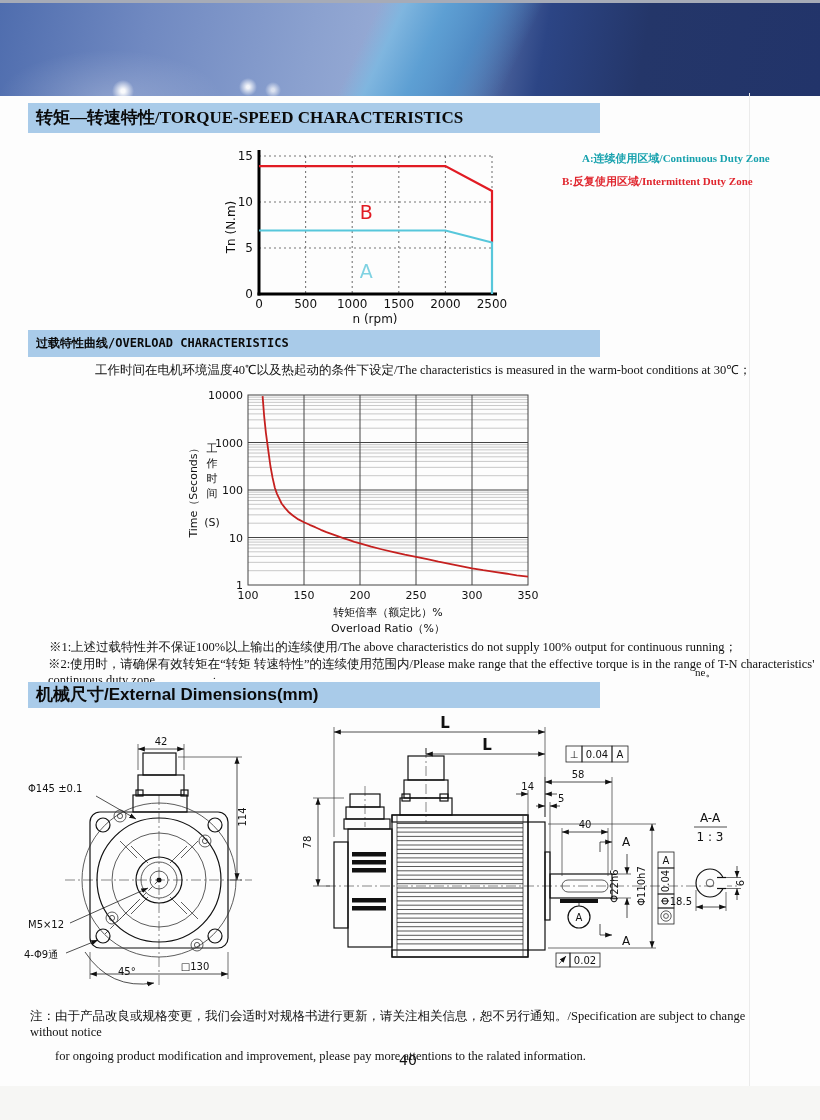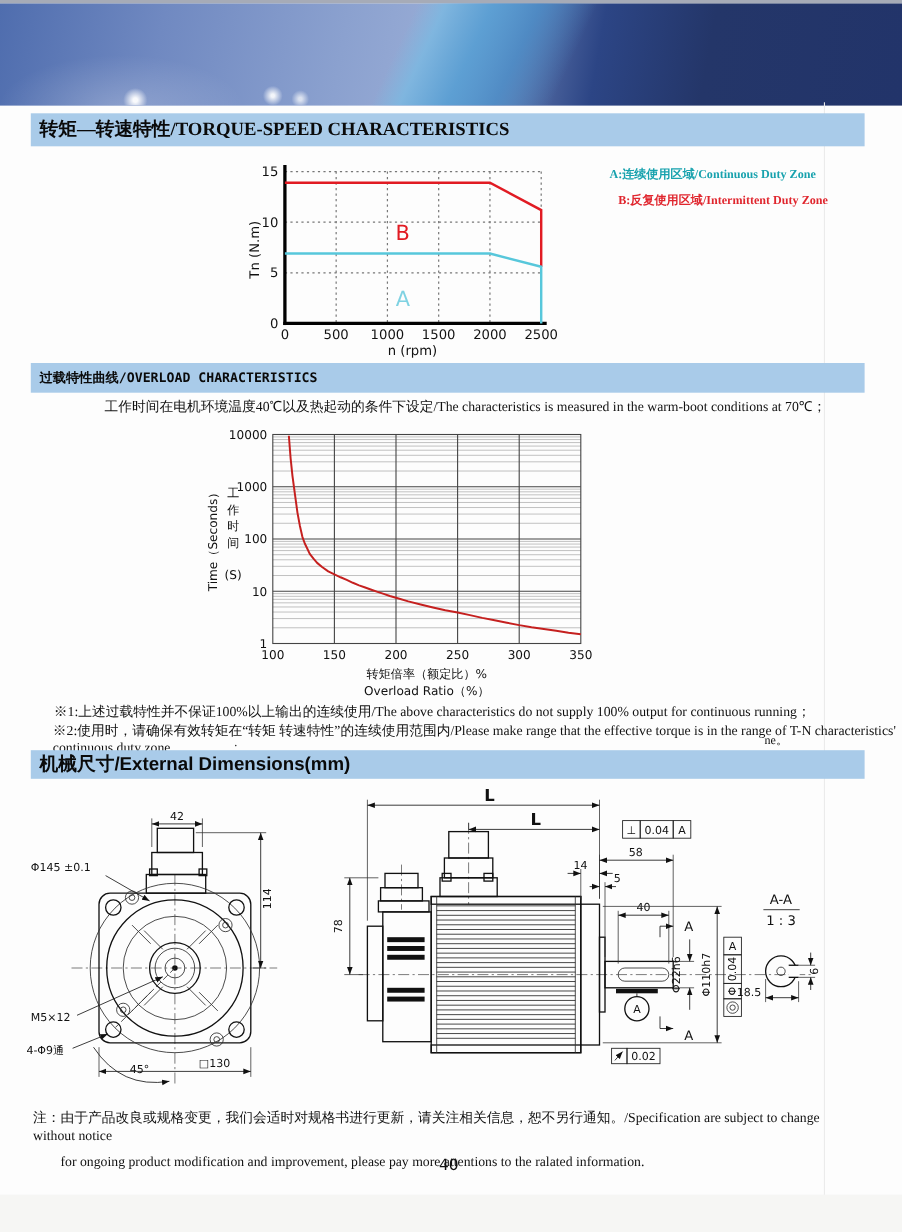--- a/index.html
+++ b/index.html
@@ -12,21 +12,21 @@
     overflow:hidden}
   .banner .band{position:absolute;inset:0;
     background:linear-gradient(115deg,rgba(125,183,224,0) 44%,rgba(125,183,224,.9) 47%,#5d9fd3 52%,rgba(77,142,200,.85) 57%,rgba(77,142,200,0) 63%)}
   .banner .glow{position:absolute;inset:0;
     background:
       radial-gradient(circle at 123px 88px,rgba(255,255,255,.95) 0 2px,rgba(255,255,255,0) 11px),
       radial-gradient(circle at 248px 84px,rgba(255,255,255,.9) 0 1.5px,rgba(255,255,255,0) 9px),
       radial-gradient(circle at 273px 87px,rgba(255,255,255,.7) 0 1.5px,rgba(255,255,255,0) 8px),
       radial-gradient(160px 70px at 110px 96px,rgba(255,255,255,.22),rgba(255,255,255,0) 70%)}
   
-  .hdr{left:28px;width:758px;background:#a9cbe9;color:#0a0a0a;
+  .hdr{left:28px;width:572px;background:#a9cbe9;color:#0a0a0a;
        font-weight:bold;padding-left:8px;box-sizing:border-box}
   .hdr1{top:103px;height:30px;line-height:30px;font-size:17px;font-family:"Liberation Serif",serif}
   .hdr2{top:330px;height:27px;line-height:27px;font-size:12px;font-family:"DejaVu Sans Mono",monospace}
   .hdr3{top:682px;height:26px;line-height:26px;font-size:17px;font-family:Liberation Sans, sans-serif}
   
   .legend{font:bold 11px "Liberation Serif",serif}
   .legend-a{color:#18a2ae}.legend-b{color:#e0262e}
   .note{font-size:12.5px}
   .small{font-size:11px}
   
@@ -83,25 +83,25 @@
     <text x="28" y="156" text-anchor="end" class="tk">0</text>
     <text x="28" y="110" text-anchor="end" class="tk">5</text>
     <text x="28" y="64" text-anchor="end" class="tk">10</text>
     <text x="28" y="18" text-anchor="end" class="tk">15</text>
     <text x="150" y="181" text-anchor="middle" class="tk">n (rpm)</text>
     <text x="10" y="85" transform="rotate(-90 10 85)" text-anchor="middle" class="tk">Tn (N.m)</text>
     <text x="141.18" y="76.56000000000002" fill="#e11b23" font-size="19" text-anchor="middle" font-family="&quot;DejaVu Sans&quot;,sans-serif">B</text>
     <text x="141.18" y="136.36" fill="#7fd2e2" font-size="19" text-anchor="middle" font-family="&quot;DejaVu Sans&quot;,sans-serif">A</text>
   </svg>
 
-<div class="abs legend legend-a" style="left:554px;top:151px">A:连续使用区域/Continuous Duty Zone</div>
+<div class="abs legend legend-a" style="left:582px;top:151px">A:连续使用区域/Continuous Duty Zone</div>
 <div class="abs legend legend-b" style="left:562px;top:174px">B:反复使用区域/Intermittent Duty Zone</div>
 
 <div class="abs hdr hdr2">过载特性曲线/OVERLOAD CHARACTERISTICS</div>
-<div class="abs note" style="left:95px;top:361px">工作时间在电机环境温度40℃以及热起动的条件下设定/The characteristics is measured in the warm-boot conditions at 70℃；</div>
+<div class="abs note" style="left:95px;top:361px">工作时间在电机环境温度40℃以及热起动的条件下设定/The characteristics is measured in the warm-boot conditions at 30℃；</div>
 
 <svg id="overload-chart" style="left:185px;top:386px" width="370" height="252" viewBox="0 0 370 252">
     <line x1="63" y1="184.7010752059609" x2="343" y2="184.7010752059609" class="gm"></line>
     <line x1="63" y1="176.33674040081604" x2="343" y2="176.33674040081604" class="gm"></line>
     <line x1="63" y1="170.40215041192178" x2="343" y2="170.40215041192178" class="gm"></line>
     <line x1="63" y1="165.7989247940391" x2="343" y2="165.7989247940391" class="gm"></line>
     <line x1="63" y1="162.03781560677692" x2="343" y2="162.03781560677692" class="gm"></line>
     <line x1="63" y1="158.8578430993228" x2="343" y2="158.8578430993228" class="gm"></line>
     <line x1="63" y1="156.10322561788269" x2="343" y2="156.10322561788269" class="gm"></line>
     <line x1="63" y1="153.67348080163208" x2="343" y2="153.67348080163208" class="gm"></line>

